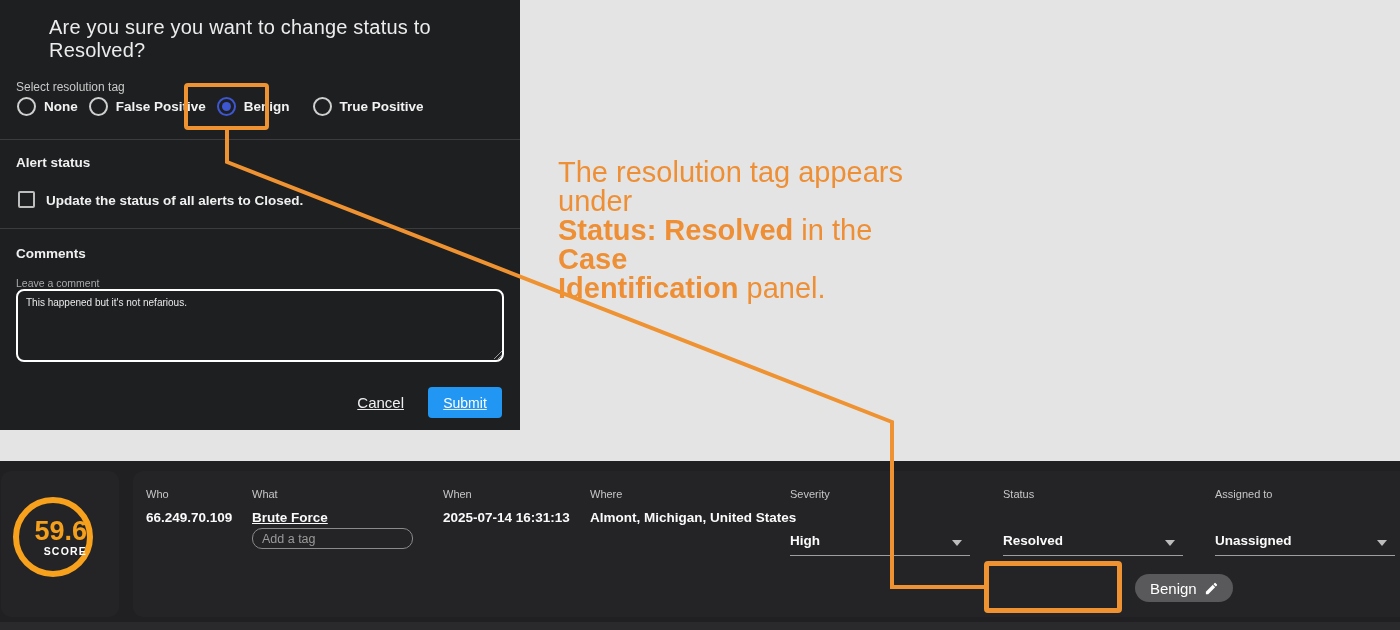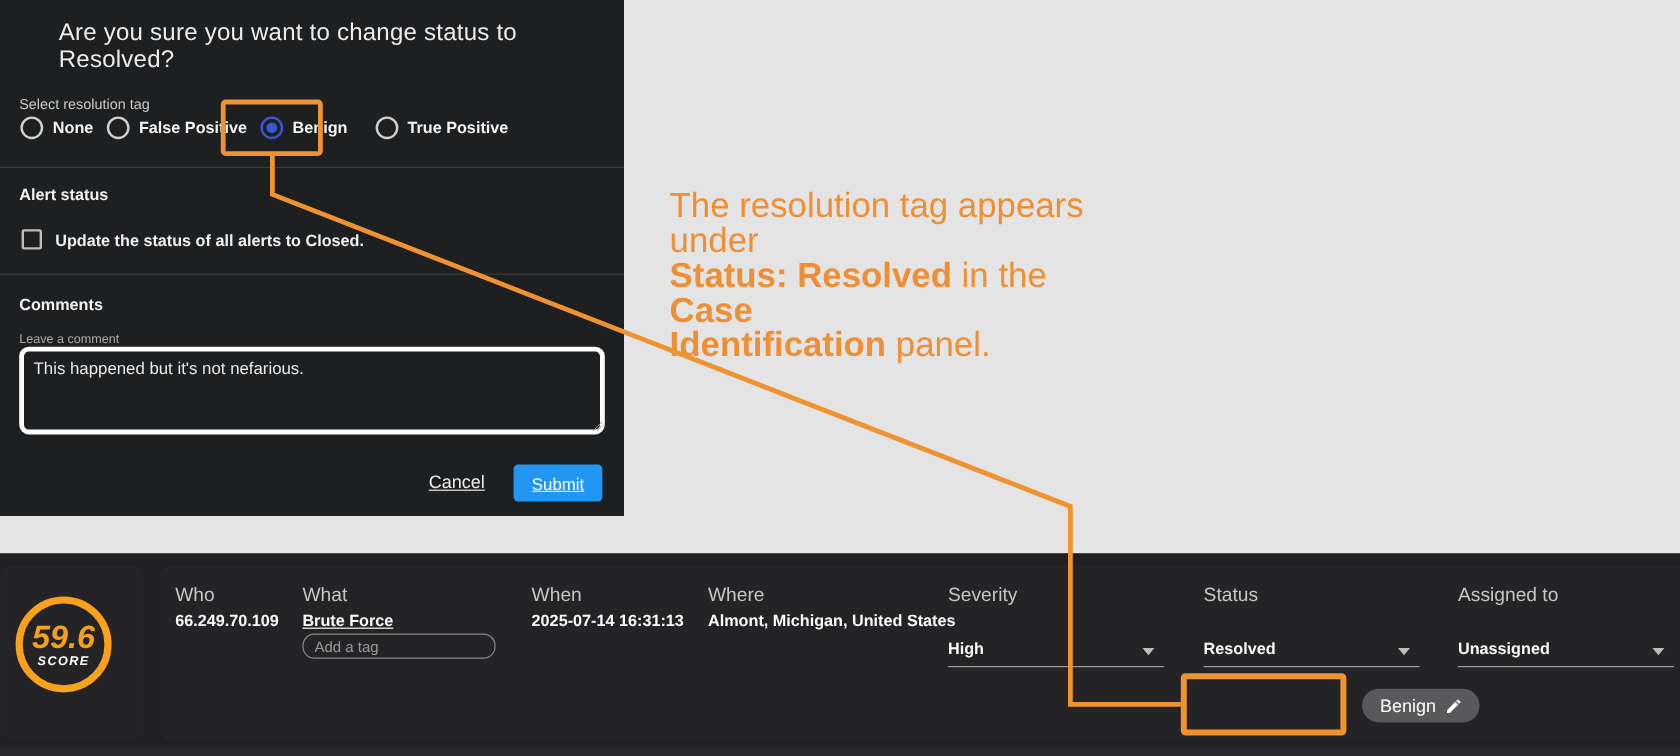--- a/index.html
+++ b/index.html
@@ -50,23 +50,23 @@
   .h-alert { top: 155px; }
   .h-comments { top: 246px; }
 
   .checkbox-row { position: absolute; left: 18px; top: 191px; display: flex; align-items: flex-end; gap: 11px; }
   .checkbox-box { width: 17px; height: 17px; border: 2px solid #bdbdbd; border-radius: 2px; background: transparent; flex: none; }
   .checkbox-label { font-size: 13.5px; font-weight: 700; color: #f0f0f0; }
 
   .textarea-label { position: absolute; left: 16px; top: 277px; font-size: 10.5px; color: #a9a9a9; }
   .comment-box {
     position: absolute; left: 16px; top: 289px; width: 488px; height: 73px;
-    background: transparent; border: 4px solid #ffffff; border-radius: 8px;
+    background: transparent; border: 2px solid #ffffff; border-radius: 8px;
     color: #e9e9e9; font-family: "Liberation Sans", sans-serif;
-    font-size: 14px; padding: 5px 8px; resize: none; outline: none; line-height: 1.3;
+    font-size: 10px; padding: 5px 8px; resize: none; outline: none; line-height: 1.3;
   }
   .resize-grip {
     position: absolute; left: 494px; top: 351px; width: 9px; height: 9px; pointer-events: none;
   }
   .resize-grip::before {
     content: ""; position: absolute; right: 1px; bottom: 1px; width: 8px; height: 8px;
     background:
       linear-gradient(135deg, transparent 0 50%, #9a9a9a 50% 56%, transparent 56% 72%, #9a9a9a 72% 78%, transparent 78%);
   }
   .modal-actions { position: absolute; right: 18px; top: 387px; display: flex; align-items: center; gap: 24px; text-decoration: underline; }
@@ -96,31 +96,31 @@
   }
   .panel-bottom-strip { position: absolute; left: 0; top: 161px; width: 1400px; height: 8px; background: #2a2a2d; }
 
   .score-card {
     position: absolute; left: 1px; top: 10px; width: 118px; height: 146px;
     background: #242427; border-radius: 10px;
   }
   .score-circle {
     position: absolute; left: 12px; top: 26px; width: 80px; height: 80px;
     border: 6px solid #f7a11d; border-radius: 50%;
-    display: flex; flex-direction: column; align-items: center; justify-content: center; gap: 1px; font-style: italic;
+    display: flex; flex-direction: column; align-items: flex-end; justify-content: center; gap: 1px;
   }
   .score-value { color: #f5a01c; font-size: 27px; font-weight: 700; line-height: 1; }
   .score-label { color: #fff; font-size: 10.5px; font-weight: 700; letter-spacing: 1.2px; line-height: 1; }
 
   .detail-card {
     position: absolute; left: 133px; top: 10px; width: 1267px; height: 146px;
     background: #242427; border-radius: 10px 0 0 10px;
   }
   .col { position: absolute; top: 0; }
-  .col-label { position: absolute; top: 17px; left: 0; font-size: 16px; color: #c6c6c6; white-space: nowrap; }
+  .col-label { position: absolute; top: 17px; left: 0; font-size: 11px; color: #c6c6c6; white-space: nowrap; }
   .col-value { position: absolute; top: 39px; left: 0; font-size: 13.5px; font-weight: 700; color: #fafafa; white-space: nowrap; }
   .link-value { text-decoration: underline; cursor: pointer; }
   .tag-input {
     position: absolute; left: 0; top: 57px; width: 161px; height: 21px;
     background: transparent; border: 1px solid #8a8a8a; border-radius: 10px;
     color: #e0e0e0; font-family: inherit; font-size: 12.5px; padding: 0 9px; outline: none;
   }
   .tag-input::placeholder { color: #9a9a9a; }
 
   .select-ctl {

